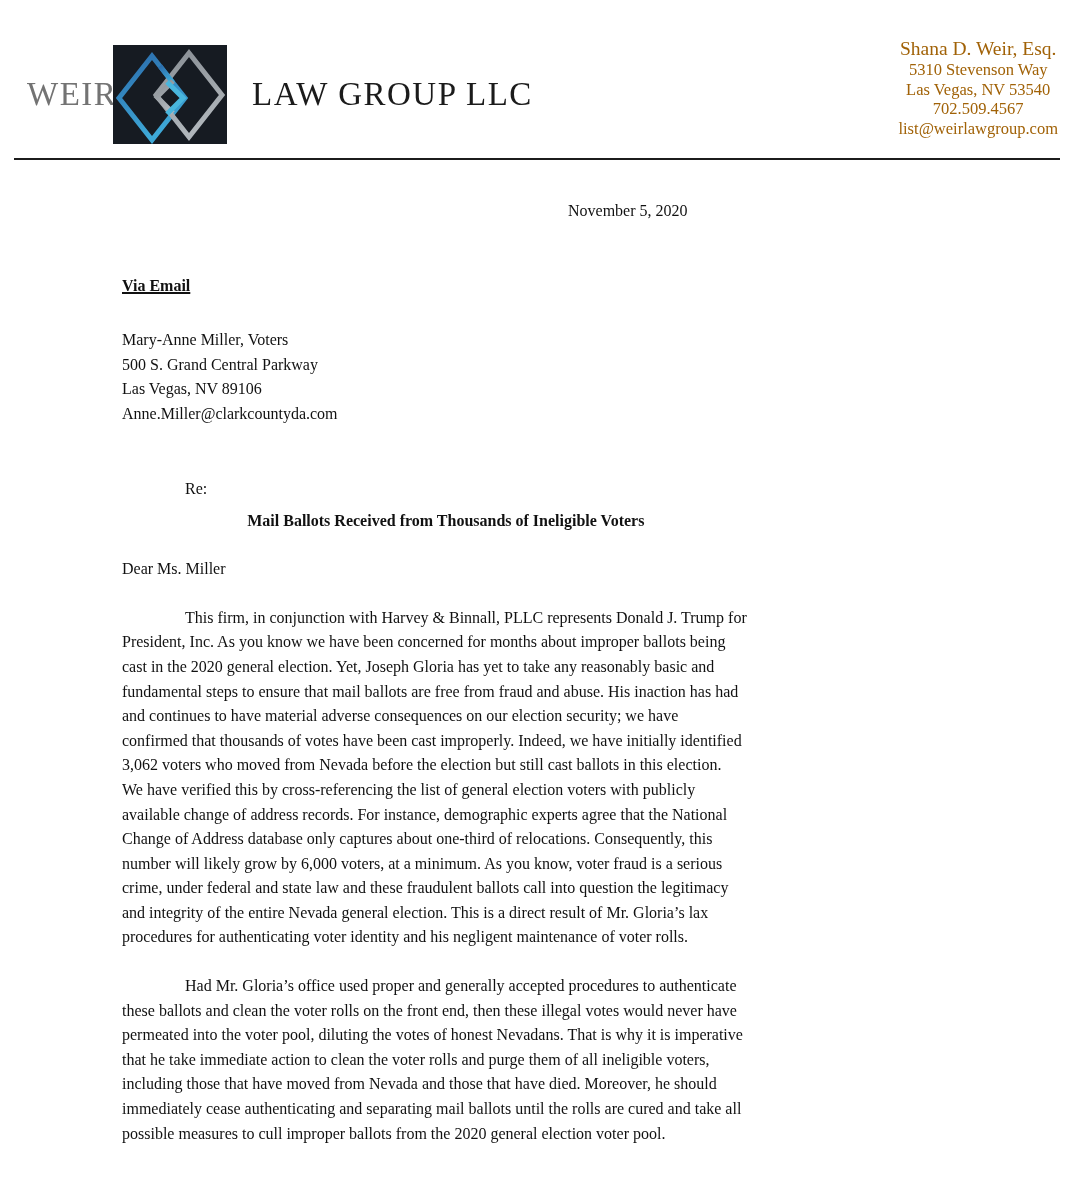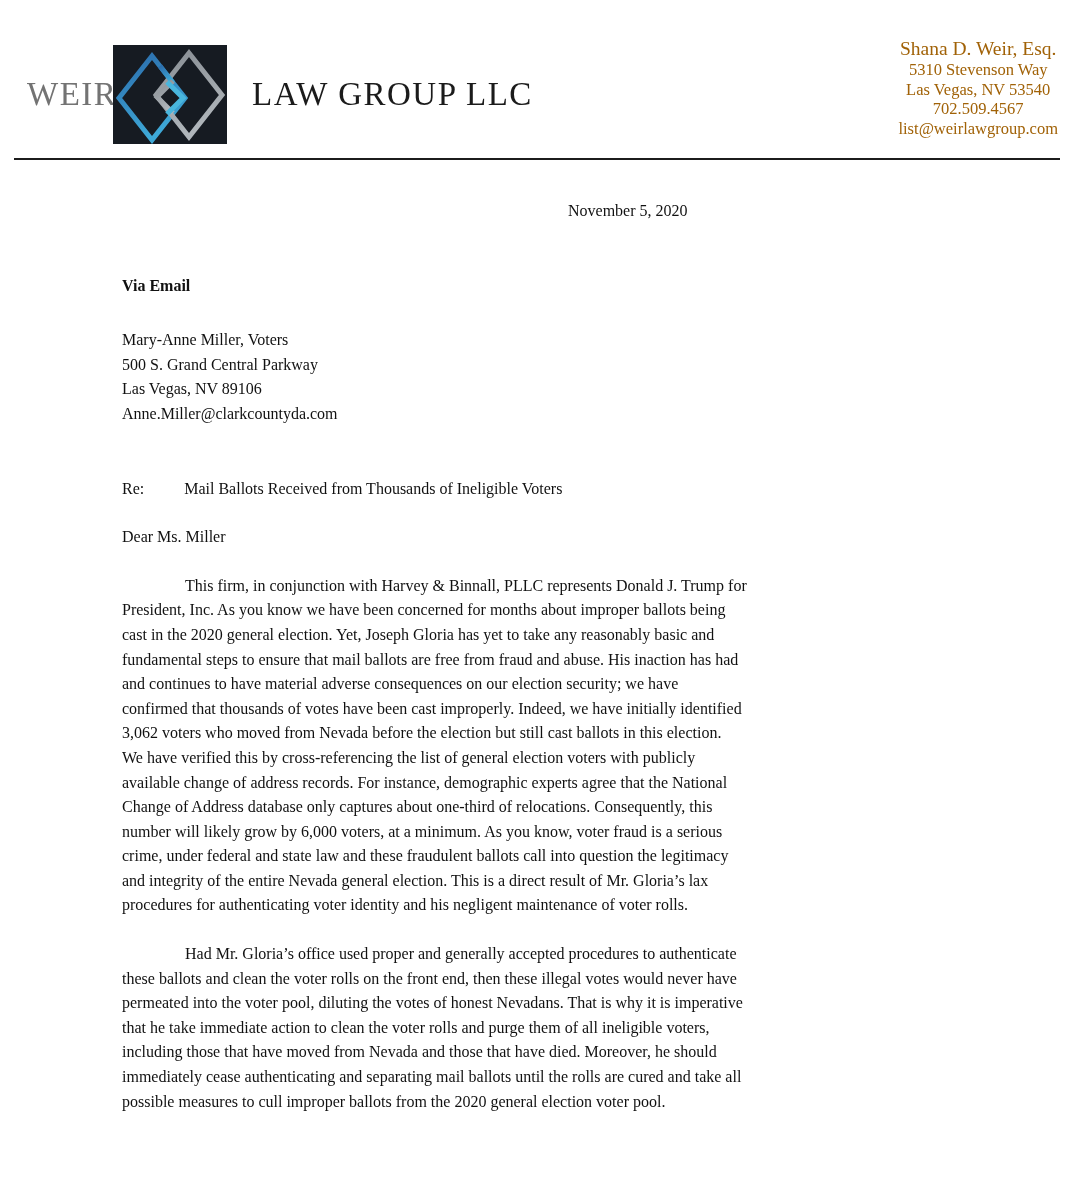--- a/index.html
+++ b/index.html
@@ -35,25 +35,25 @@
     border-top: 2.5px solid #1c1c1c;
   }
 
   
   .letter-body {
     padding: 0 92px 0 122px;
     font-size: 16px;
     line-height: 24.6px;
   }
   .date-line { margin-top: 38px; padding-left: 446px; }
-  .via-line  { margin-top: 50px; font-weight: bold; text-decoration-thickness: 2px; }
+  .via-line  { margin-top: 50px; font-weight: bold; text-decoration: underline; text-decoration-thickness: 2px; }
   .recipient-block { margin-top: 30px; }
   .re-line { margin-top: 50px; display: flex; }
-  .re-label { }
-  .re-subject { font-weight: normal; margin-left: 40px; }
+  .re-label { margin-left: 63px; }
+  .re-subject { font-weight: bold; margin-left: 40px; margin-top: 32px; }
   .salutation { margin-top: 24px; }
   .body-paragraph {
     margin: 24px 0 0 0;
     text-indent: 63px;
     white-space: pre-line;
   }
 </style>
 </head>
 <body>
 

